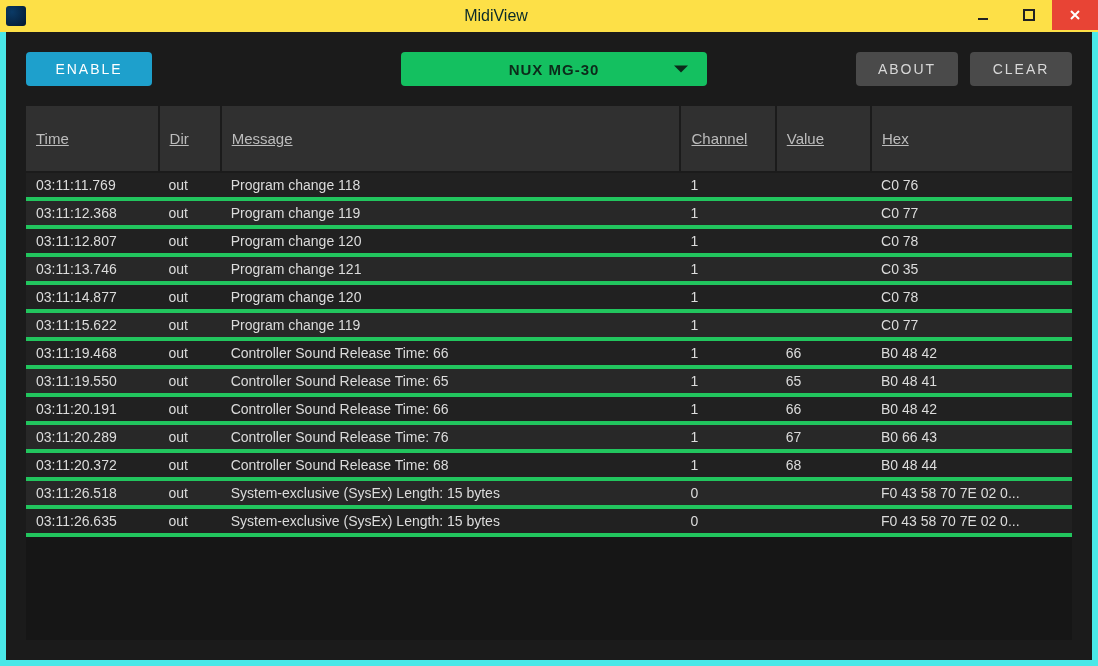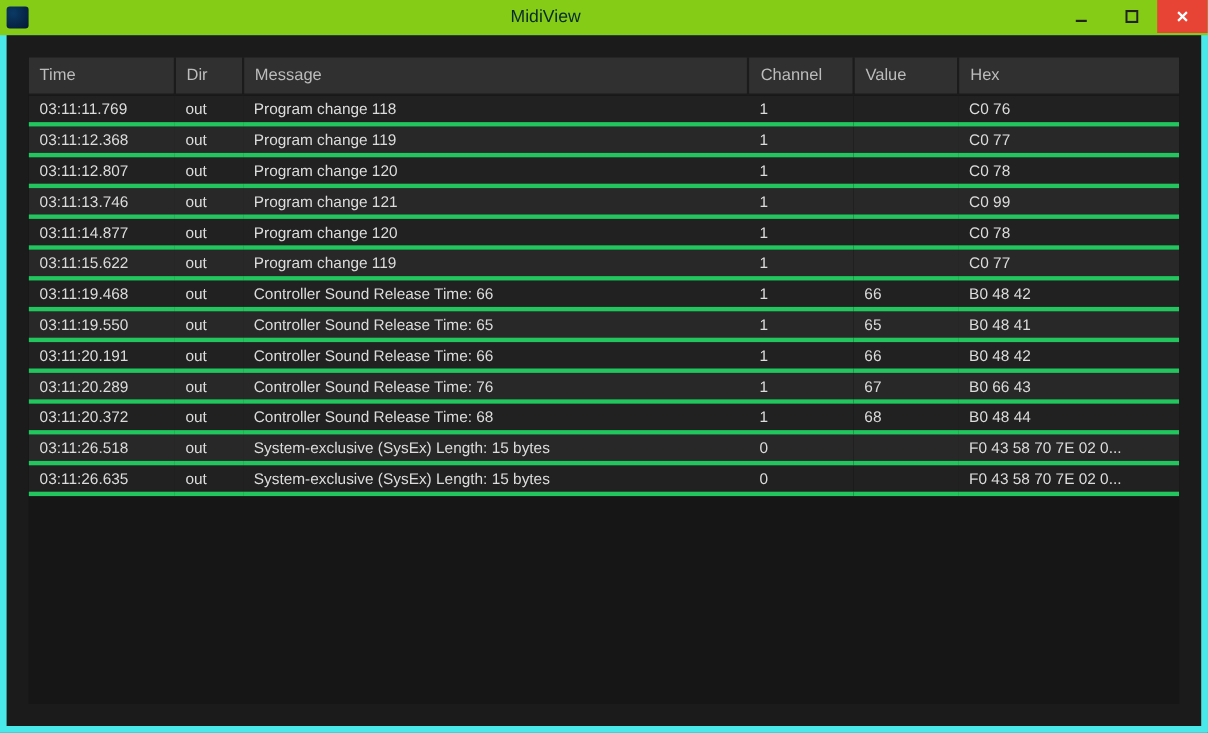--- a/index.html
+++ b/index.html
@@ -2,21 +2,21 @@
 <html><head>
 <meta charset="utf-8">
 <style>
   * { box-sizing: border-box; margin: 0; padding: 0; }
   html, body { width: 1098px; height: 666px; font-family: "Segoe UI", Arial, sans-serif; background: #4ae8e8; overflow: hidden; }
   .desktop { width: 1098px; height: 666px; background: #4ae8e8; position: relative; }
 
   
   .titlebar {
     height: 32px;
-    background: #84cc16;
+    background: #fde047;
     display: flex;
     align-items: stretch;
     user-select: none;
   }
   .titlebar .icon-slot {
     width: 32px; height: 32px;
     display: flex; align-items: center; justify-content: center;
   }
   .titlebar .app-icon {
     width: 20px; height: 20px;
@@ -105,23 +105,24 @@
   col.c-channel { width:  92px; }
   col.c-value   { width:  92px; }
   col.c-hex     { width: 194px; }
 
   thead th {
     background: #303030;
     color: #bcbcbc;
     text-align: left;
     font-weight: 400;
     font-size: 15px;
-    padding: 8px 10px;
+    padding: 24px 10px;
     border-right: 2px solid #1b1b1b;
     border-bottom: 2px solid #1b1b1b;
+    text-decoration: underline;
   }
   thead th:last-child { border-right: none; }
   tbody td {
     color: #dcdcdc;
     font-size: 14px;
     padding: 4px 10px;
     white-space: nowrap;
     overflow: hidden;
     text-overflow: ellipsis;
   }
@@ -153,20 +154,35 @@
       <div class="win-btn close">
         <svg width="12" height="12" viewBox="0 0 12 12">
             <path d="M2 2 L10 10 M10 2 L2 10" stroke="#fff" stroke-width="2"></path>
           </svg>
       </div>
     </div>
   </div>
 
   <div class="app">
 
+    <div class="toolbar">
+      <div class="btn btn-enable">ENABLE</div>
+      <div class="toolbar-spacer-left"></div>
+      <div class="device-select">
+        <span>NUX MG-30</span>
+        <span class="chevron">
+          <svg width="16" height="10" viewBox="0 0 16 10">
+              <path d="M1 1 L8 8 L15 1 Z" fill="#0c2a1a"></path>
+            </svg>
+        </span>
+      </div>
+      <div class="toolbar-spacer-mid"></div>
+      <div class="btn btn-grey">ABOUT</div>
+      <div class="btn btn-grey">CLEAR</div>
+    </div>
 
     <div class="table-wrap">
       <table>
         <colgroup>
           <col class="c-time">
             <col class="c-dir">
             <col class="c-msg">
           <col class="c-channel">
             <col class="c-value">
             <col class="c-hex">
@@ -205,21 +221,21 @@
               <td>1</td>
               <td></td>
               <td>C0 78</td>
             </tr>
             <tr>
               <td>03:11:13.746</td>
               <td>out</td>
               <td>Program change 121</td>
               <td>1</td>
               <td></td>
-              <td>C0 99</td>
+              <td>C0 35</td>
             </tr>
             <tr>
               <td>03:11:14.877</td>
               <td>out</td>
               <td>Program change 120</td>
               <td>1</td>
               <td></td>
               <td>C0 78</td>
             </tr>
             <tr>

